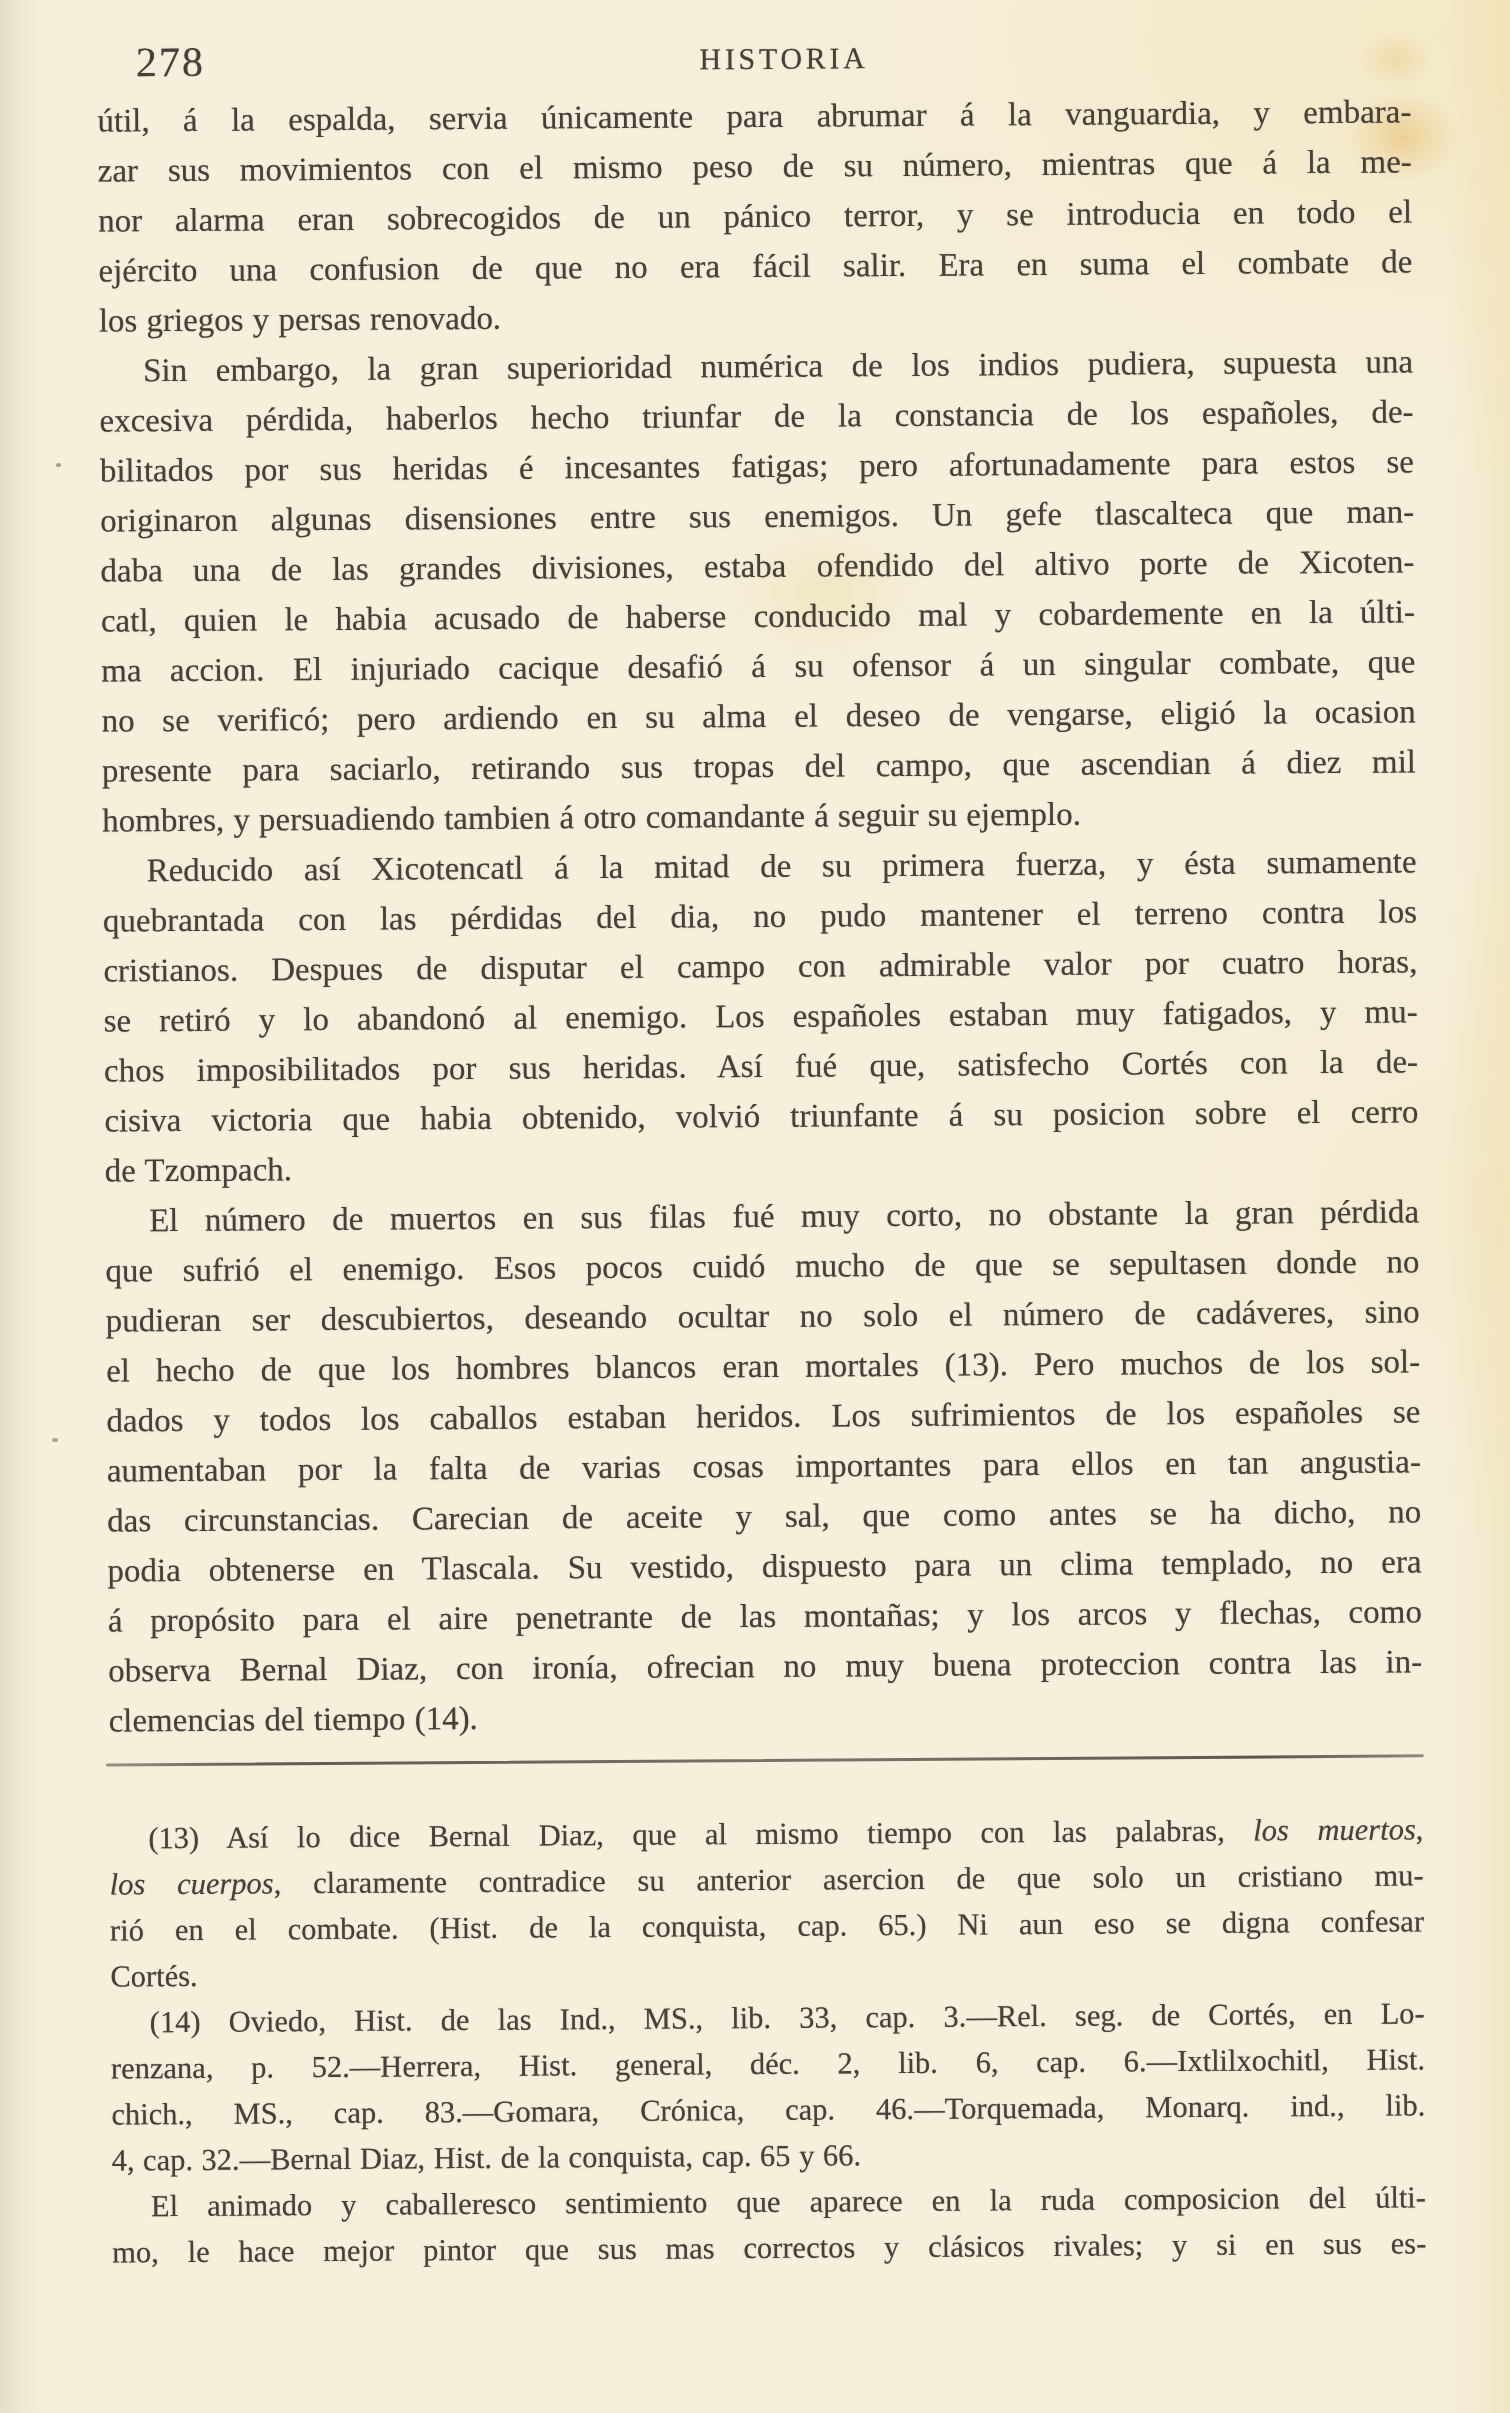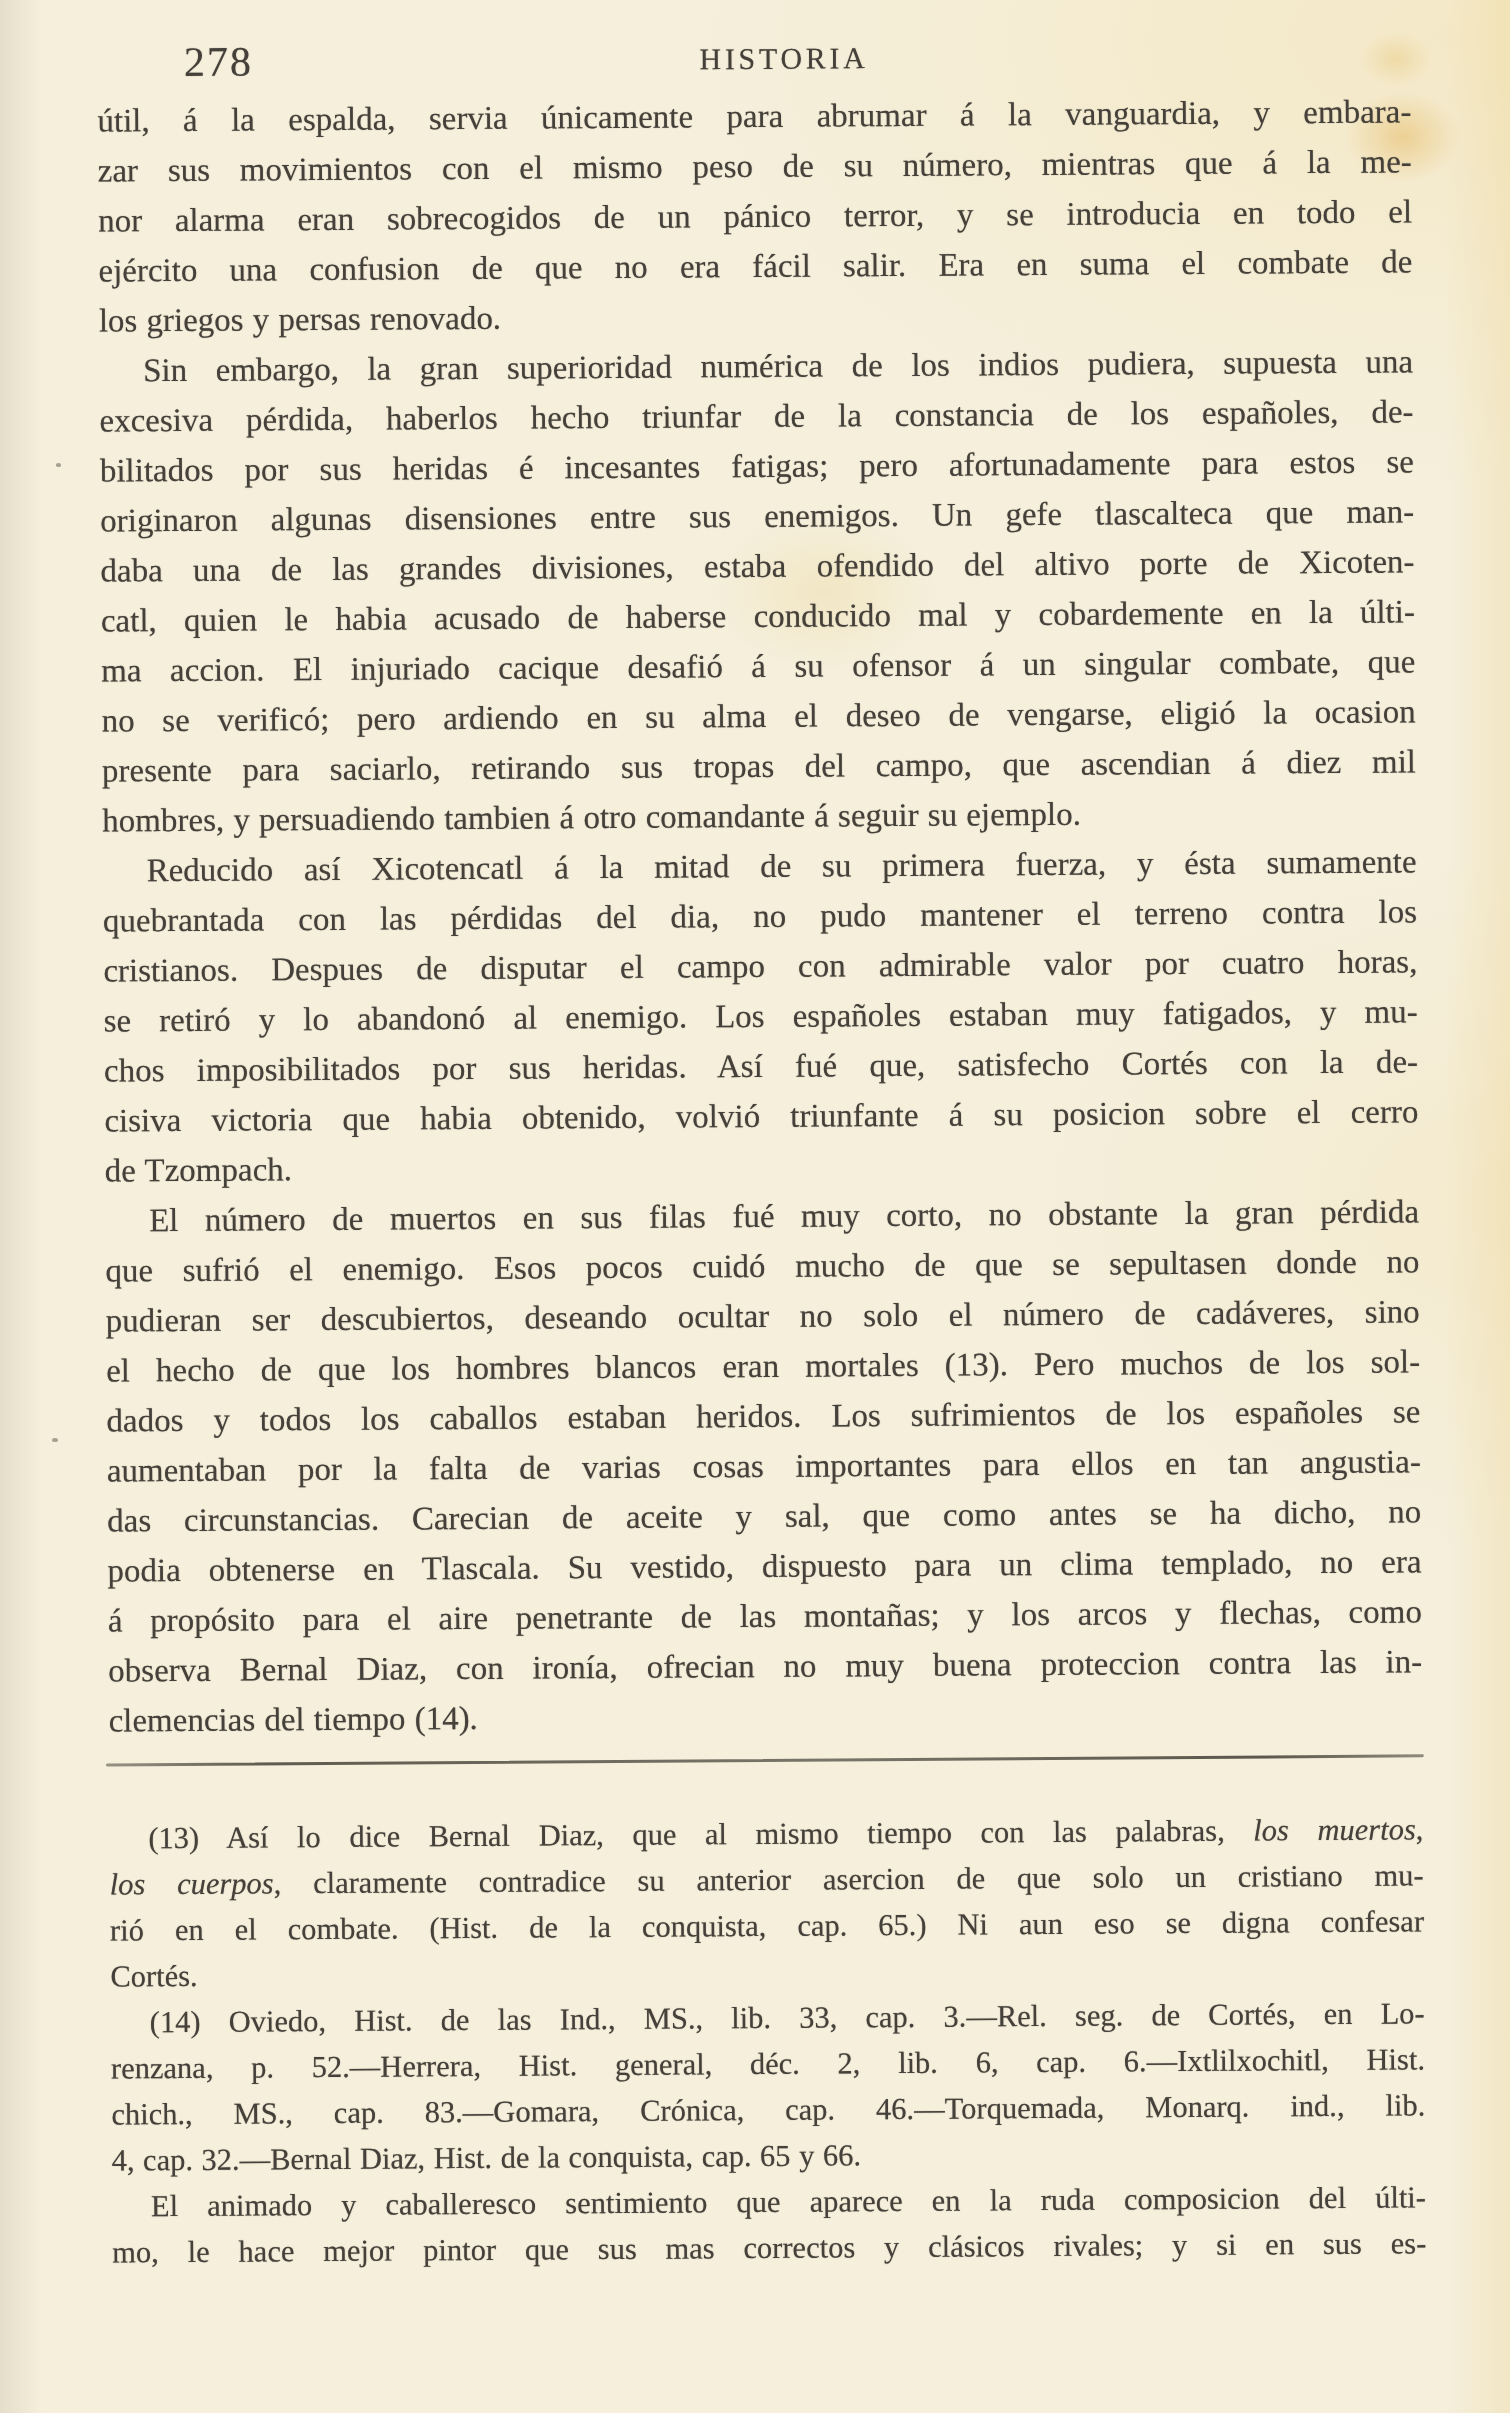--- a/index.html
+++ b/index.html
@@ -19,21 +19,21 @@
       radial-gradient(1018px 602px at 1444px 37px, rgba(240,214,140,0.26), rgba(240,214,140,0) 75%),
       radial-gradient(648px 463px at 1510px 1203px, rgba(238,212,140,0.18), rgba(238,212,140,0) 75%),
       linear-gradient(to right, rgba(185,178,158,0.28) 0px, rgba(185,178,158,0) 42px),
       linear-gradient(to left, rgba(235,210,140,0.30) 0px, rgba(235,210,140,0) 65px),
       var(--paper);
   }
   .scan{position:absolute;inset:0;transform:rotate(-0.4deg);transform-origin:50% 50%;}
   .txt{ text-shadow:0 0 1.1px rgba(70,64,52,0.55); }
 
   .page-header{position:absolute;left:105px;top:37px;width:1314px;height:65px;}
-  .pgnum{position:absolute;left:39px;top:0;font-size:42px;line-height:1;letter-spacing:1.9px;margin-left:48px;}
+  .pgnum{position:absolute;left:39px;top:0;font-size:42px;line-height:1;letter-spacing:1.9px;}
   .runtitle{position:absolute;left:0;top:4.6px;width:100%;text-align:center;
     font-size:30px;letter-spacing:3.7px;transform:translateX(30px);}
 
   .main-text{position:absolute;left:105px;top:91px;width:1314px;}
   .main-text .line{font-size:33px;line-height:50px;height:50px;}
   .footnotes{position:absolute;left:105px;top:1811px;width:1314px;}
   .footnotes .line{font-size:30.5px;line-height:46px;height:46px;}
 
   .line{text-align:justify;text-align-last:justify;text-justify:inter-word;word-spacing:0.9px;}
   .line.last{text-align-last:left;}

